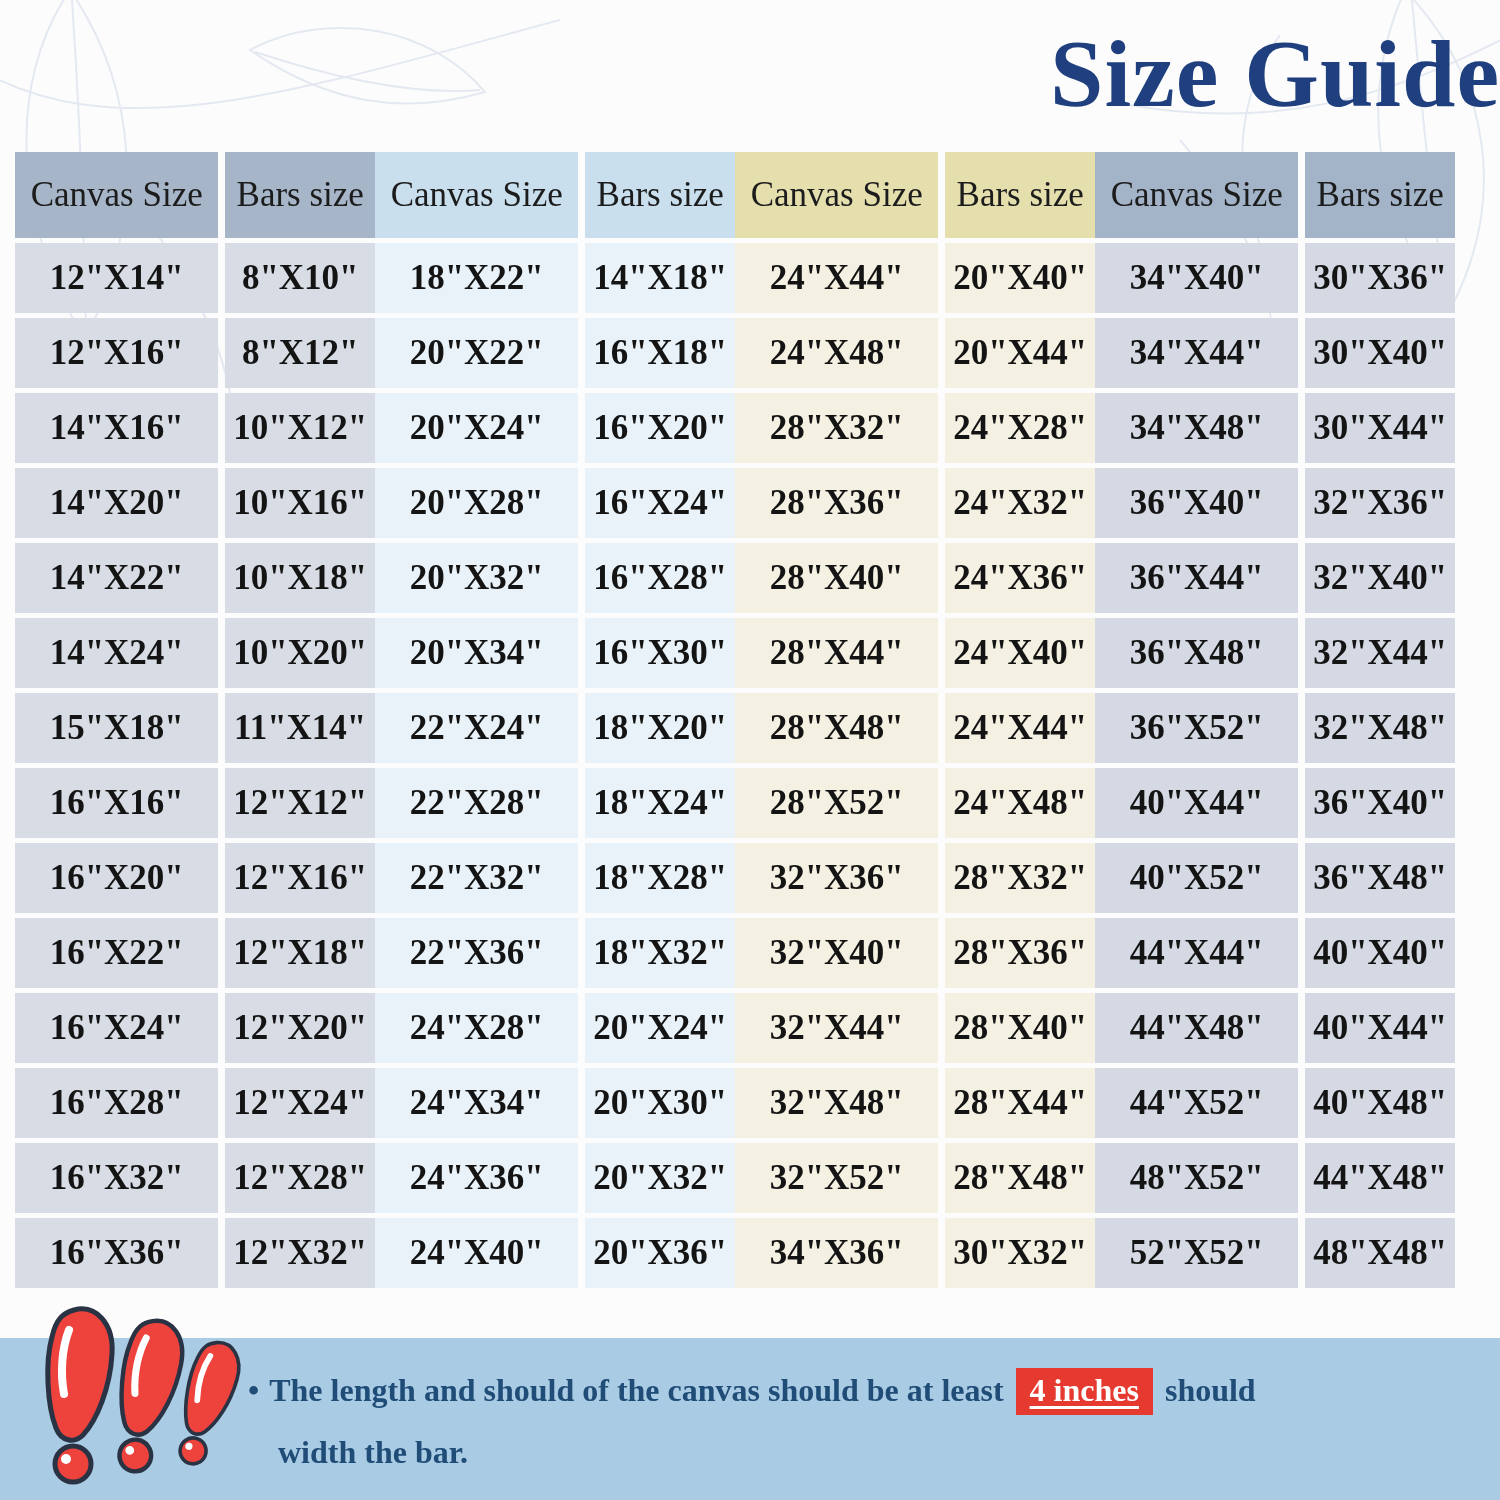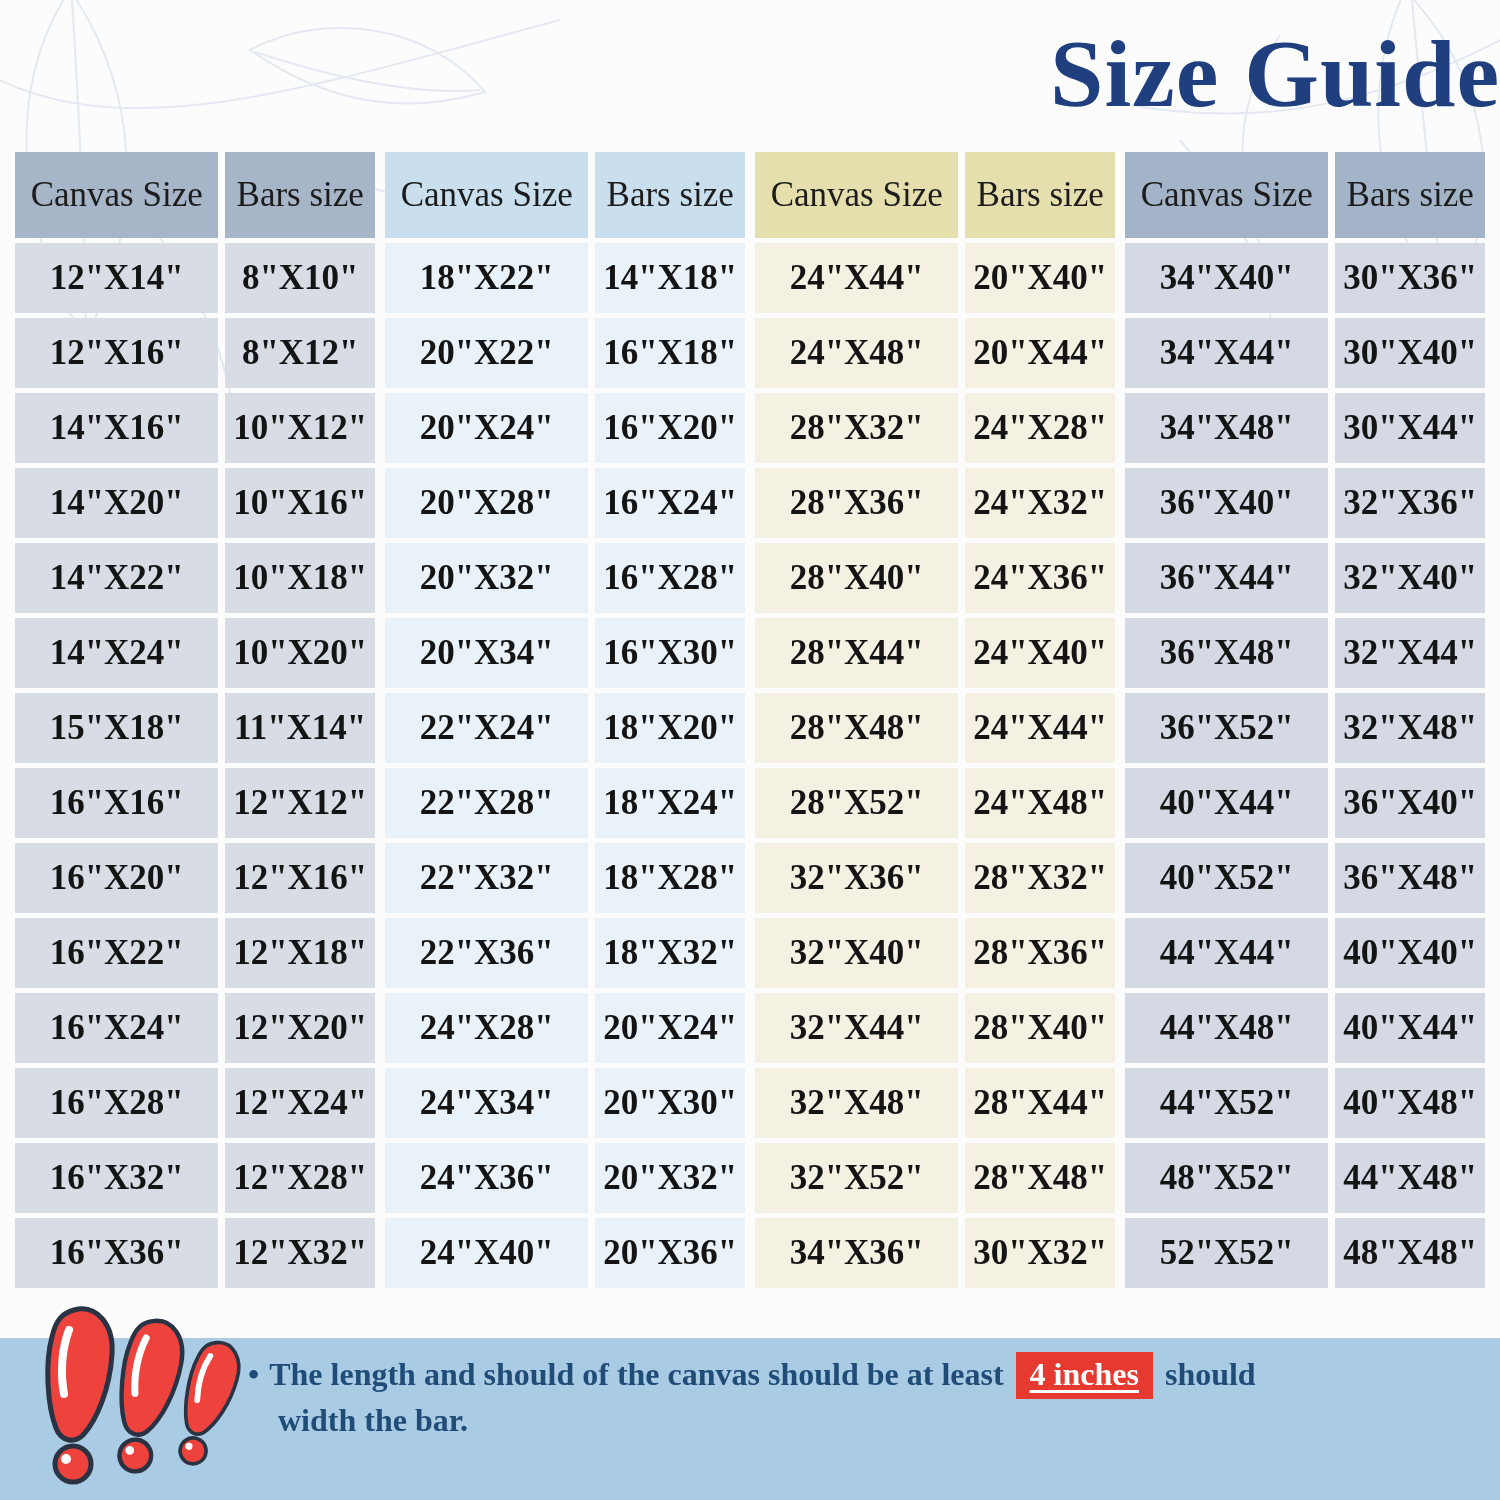--- a/index.html
+++ b/index.html
@@ -10,21 +10,21 @@
   }
   .leaves{position:absolute;pointer-events:none;z-index:0;}
   .leaves path{stroke:#e4e9f1;stroke-width:2;fill:none;}
   .page-title{
     position:absolute;top:18px;left:0;width:100%;text-align:right;
     font-size:96px;font-weight:bold;color:var(--title-navy,#1f3f7e);
     letter-spacing:1px;z-index:2;
   }
   .tables-row{
     position:absolute;top:152px;left:15px;width:1470px;
-    display:flex;gap:10px;z-index:2;
+    display:flex;z-index:2;
   }
   .size-table{
     width:360px;
     display:grid;
     grid-template-columns:1.36fr 1fr;
     grid-template-rows:86px repeat(14,70px);
     gap:5px 7px;
   }
   .cell{
     display:flex;align-items:center;justify-content:center;
@@ -39,21 +39,21 @@
   .warning-icon{position:absolute;left:26px;top:1300px;z-index:3;}
   .notes{
     position:absolute;left:248px;top:1352px;width:1230px;z-index:3;
     color:var(--note-navy,#204d78);font-size:32px;font-weight:bold;
     line-height:43px;
   }
   .note{padding-left:30px;text-indent:-30px;margin-bottom:13px;}
   .note .bullet{margin-right:10px;}
   .chip{
     background:var(--chip-red,#e63a31);color:#ffffff;
-    padding:1px 14px 3px 14px;margin:0 12px;
+    padding:1px 14px 3px 14px;margin:16px 12px;
     text-decoration:underline;text-underline-offset:5px;
     display:inline-block;text-indent:0;
   }
 </style>
 </head>
 <body>
 
 <svg class="leaves" style="left:0;top:0" width="560" height="440" viewBox="0 0 560 440">
   <path d="M-20,70 C120,150 300,90 560,20"></path>
   <path d="M70,-10 C135,85 150,210 85,340 C15,225 5,85 70,-10 Z"></path>

